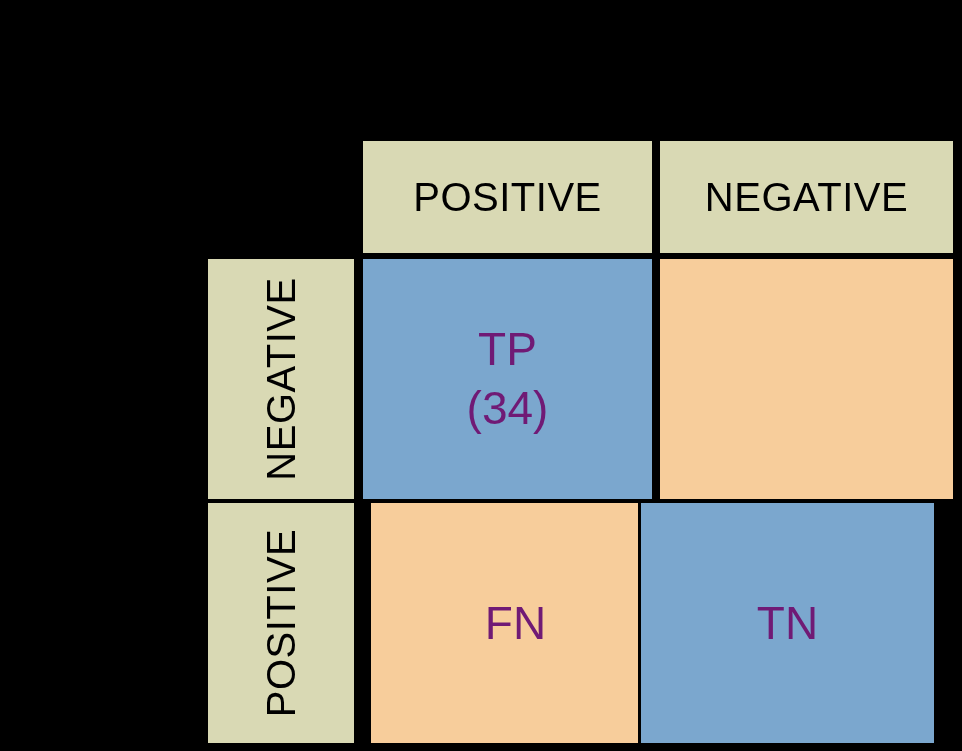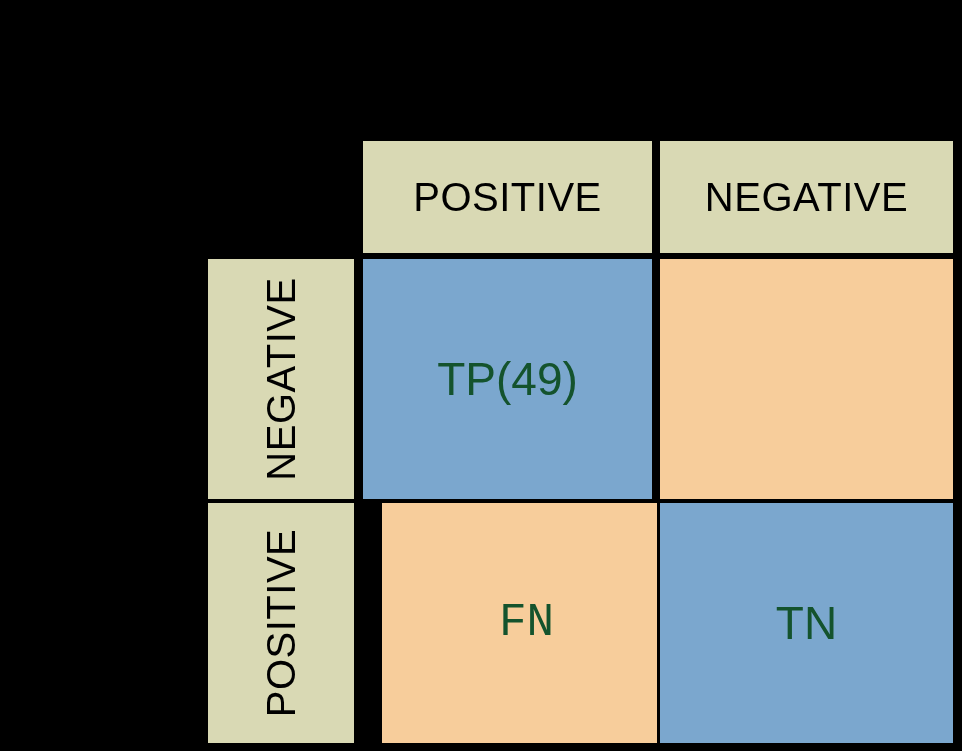--- a/index.html
+++ b/index.html
@@ -65,38 +65,38 @@
     letter-spacing: 0.5px;
     line-height: 1;
   }
 
   
   .cell {
     position: absolute;
     border: 3px solid #000000;
     box-sizing: border-box;
     display: flex;
-    flex-direction: row;
+    flex-direction: column;
     align-items: center;
     justify-content: center;
-    color: #14532d;
+    color: #701a75;
     font-size: 46px;
     line-height: 1.28;
     user-select: none;
   }
   .cell .cell-label { display: block; }
   .cell .cell-count { display: block; }
 
   .cell-blue   { background: #7BA7CE; }
   .cell-orange { background: #F7CD9B; }
 
   #cell-tp { left: 360px; top: 256px; width: 295px; height: 246px; }
   #cell-fp { left: 657px; top: 256px; width: 299px; height: 246px; }
-  #cell-fn { left: 379px; top: 500px; width: 295px; height: 246px; font-family: Liberation Mono, monospace; }
-  #cell-tn { left: 657px; top: 500px; width: 299px; height: 246px; align-items: center; }
+  #cell-fn { left: 368px; top: 500px; width: 295px; height: 246px; }
+  #cell-tn { left: 638px; top: 500px; width: 299px; height: 246px; align-items: center; }
 </style>
 </head>
 <body>
 
 <div id="matrix-figure">
 
   <div class="col-header" id="col-header-positive">
     <span>POSITIVE</span>
   </div>
 
@@ -107,21 +107,21 @@
   <div class="row-header" id="row-header-negative">
     <span class="vtext">NEGATIVE</span>
   </div>
 
   <div class="row-header" id="row-header-positive">
     <span class="vtext">POSITIVE</span>
   </div>
 
   <div class="cell cell-blue" id="cell-tp">
     <span class="cell-label">TP</span>
-    <span class="cell-count">(49)</span>
+    <span class="cell-count">(34)</span>
   </div>
 
   <div class="cell cell-orange" id="cell-fp">
   </div>
 
   <div class="cell cell-orange" id="cell-fn">
     <span class="cell-label">FN</span>
   </div>
 
   <div class="cell cell-blue" id="cell-tn">

